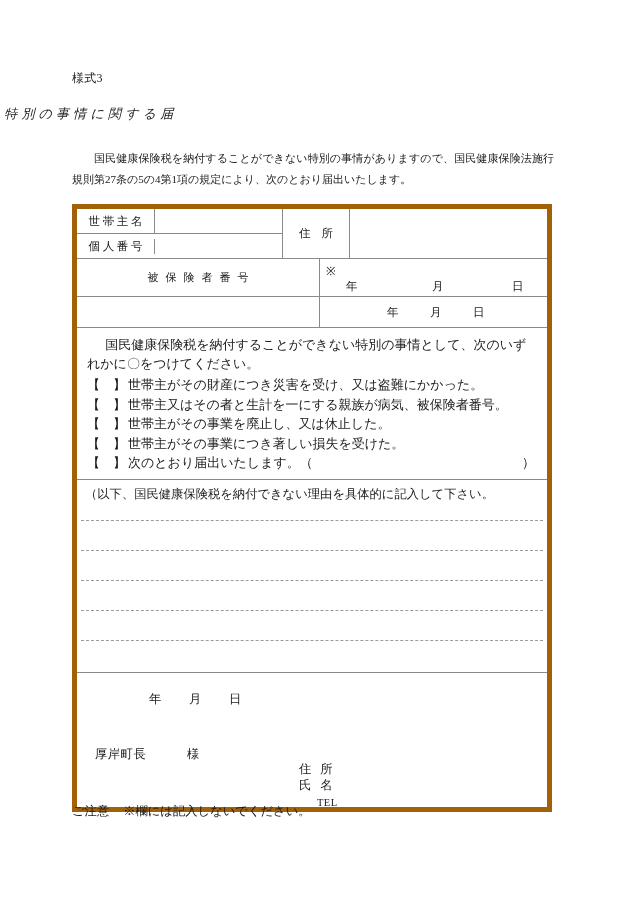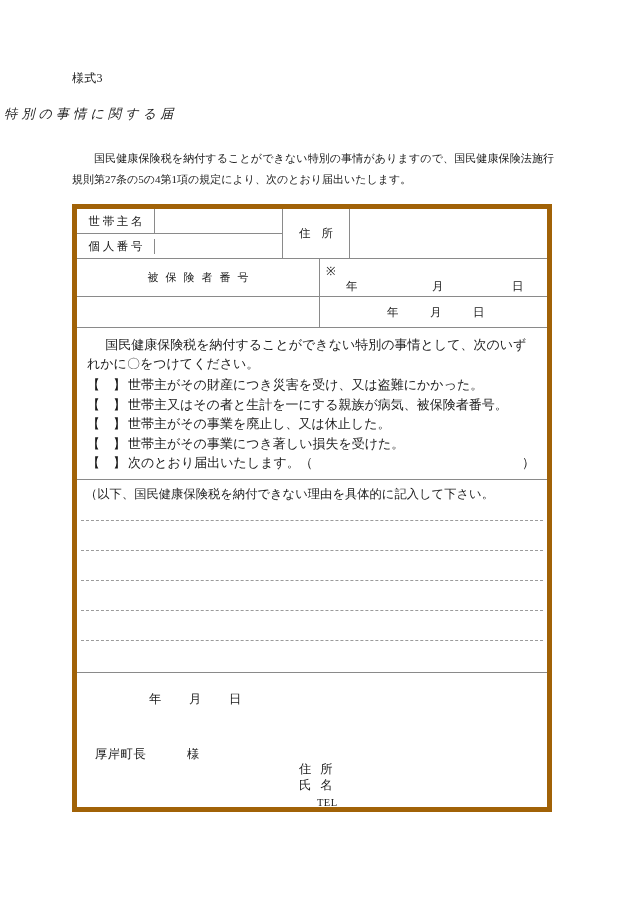--- a/index.html
+++ b/index.html
@@ -373,14 +373,17 @@
           </div>
           <div class="sf-line">
             <span class="sf-tel">TEL</span>
           </div>
         </div>
       </div>
     </div>
 
   </div>
 
+  <div class="note">
+    <span>ご注意</span><span class="note-gap"></span><span>※欄には記入しないでください。</span>
+  </div>
 
 </div>
 
 </body></html>

